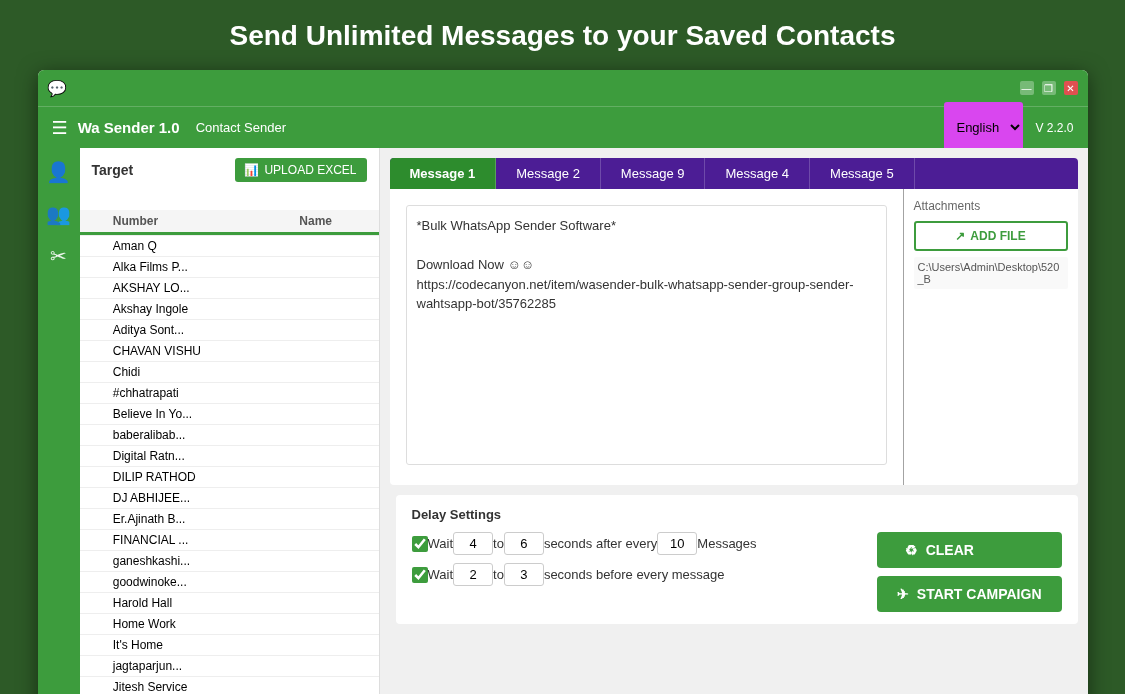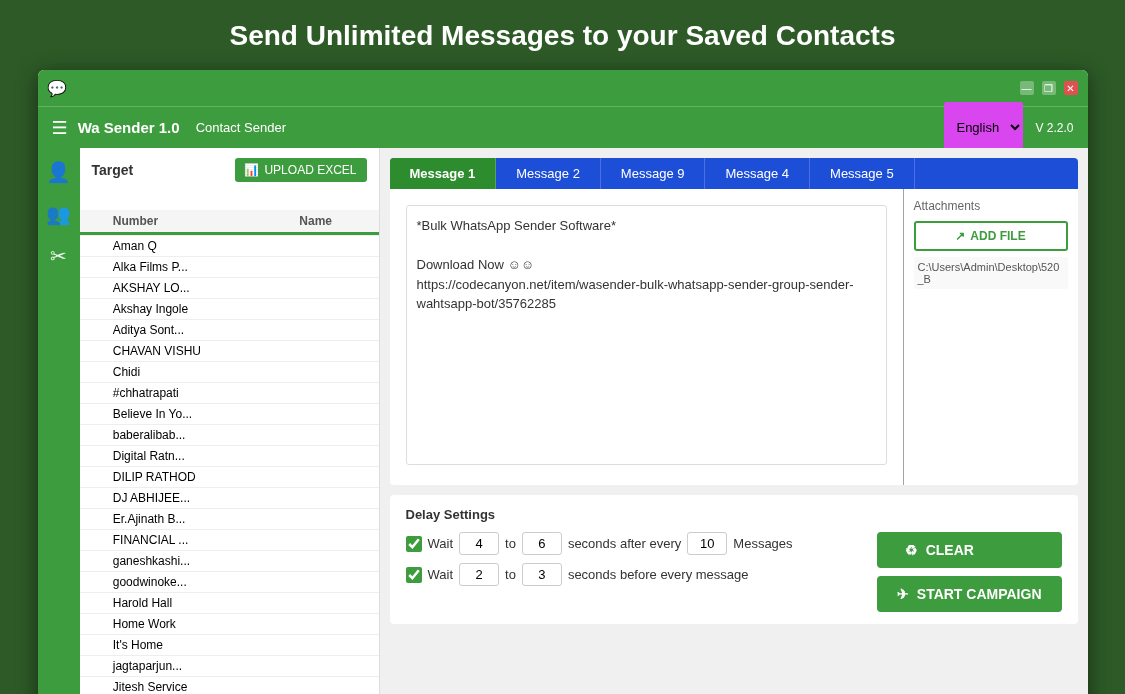--- a/index.html
+++ b/index.html
@@ -28,33 +28,33 @@
     .contacts-table th { background: #f5f5f5; padding: 4px 8px; text-align: left; border-bottom: 1px solid #ddd; font-weight: bold; color: #555; position: sticky; top: 18px; }
     .contacts-table td { padding: 3px 8px; border-bottom: 1px solid #eee; }
     .contacts-table tr.selected { background: #3d9c3d; color: white; }
     .contacts-table tr.selected td { color: white; }
     .arrow-cell { width: 14px; color: #3d9c3d; font-weight: bold; }
     .main-panel { flex: 1; background: #f0f0f0; display: flex; flex-direction: column; padding: 10px; gap: 10px; }
     .message-section { background: white; border-radius: 4px; overflow: hidden; }
     .message-header { padding: 10px 14px; display: flex; align-items: center; justify-content: space-between; }
     .message-label { font-size: 14px; font-weight: bold; color: #333; }
     .add-tab-btn { background: none; border: 1px solid #ccc; border-radius: 3px; width: 22px; height: 22px; cursor: pointer; font-size: 16px; color: #666; display: flex; align-items: center; justify-content: center; }
-    .message-tabs { display: flex; background: #1d4ed8; }
+    .message-tabs { display: flex; background: #4c1d95; }
     .message-tab { padding: 8px 20px; color: white; font-size: 13px; cursor: pointer; border-right: 1px solid rgba(255,255,255,0.2); }
     .message-tab.active { background: #2d8c2d; font-weight: bold; }
     .message-content { display: flex; gap: 0; }
     .message-textarea-area { flex: 1; padding: 16px; }
     .message-textarea { width: 100%; height: 260px; border: 1px solid #ddd; border-radius: 3px; padding: 10px; font-size: 13px; resize: none; color: #333; line-height: 1.5; }
     .attachments-panel { width: 175px; padding: 10px; border-left: 1px solid #a3a3a3; }
     .attachments-label { font-size: 12px; color: #666; margin-bottom: 8px; }
     .add-file-btn { background: white; color: #3d9c3d; border: 2px solid #3d9c3d; border-radius: 3px; padding: 6px 10px; font-size: 12px; cursor: pointer; width: 100%; display: flex; align-items: center; justify-content: center; gap: 5px; font-weight: bold; }
     .file-path { font-size: 11px; color: #555; margin-top: 6px; word-break: break-all; background: #f9f9f9; padding: 4px; border-radius: 2px; }
-    .delay-section { background: white; border-radius: 4px; padding: 12px 16px; }
+    .delay-section { background: white; border-radius: 4px; padding: 12px 16px; margin-left: 6px; }
     .delay-title { font-size: 13px; font-weight: bold; color: #333; margin-bottom: 10px; }
-    .delay-row { display: flex; align-items: center; gap: 6px; margin-bottom: 8px; font-size: 13px; color: #333; }
+    .delay-row { display: flex; align-items: center; margin-bottom: 8px; font-size: 13px; color: #333; }
     .delay-checkbox { width: 16px; height: 16px; accent-color: #3d9c3d; cursor: pointer; }
     .delay-input { width: 40px; border: 1px solid #ccc; border-radius: 3px; padding: 3px 6px; text-align: center; font-size: 13px; }
     .delay-actions { display: flex; flex-direction: column; gap: 8px; margin-left: auto; }
     .clear-btn { background: #3d9c3d; color: white; border: none; border-radius: 4px; padding: 10px 28px; font-size: 14px; font-weight: bold; cursor: pointer; display: flex; align-items: center; gap: 8px; }
     .start-btn { background: #3d9c3d; color: white; border: none; border-radius: 4px; padding: 10px 20px; font-size: 14px; font-weight: bold; cursor: pointer; display: flex; align-items: center; gap: 8px; }
     .delay-rows-container { flex: 1; }
     .bottom-row { display: flex; align-items: flex-start; }
     ::-webkit-scrollbar { width: 6px; } ::-webkit-scrollbar-track { background: #f1f1f1; } ::-webkit-scrollbar-thumb { background: #aaa; border-radius: 3px; }
   </style>
 </head>

